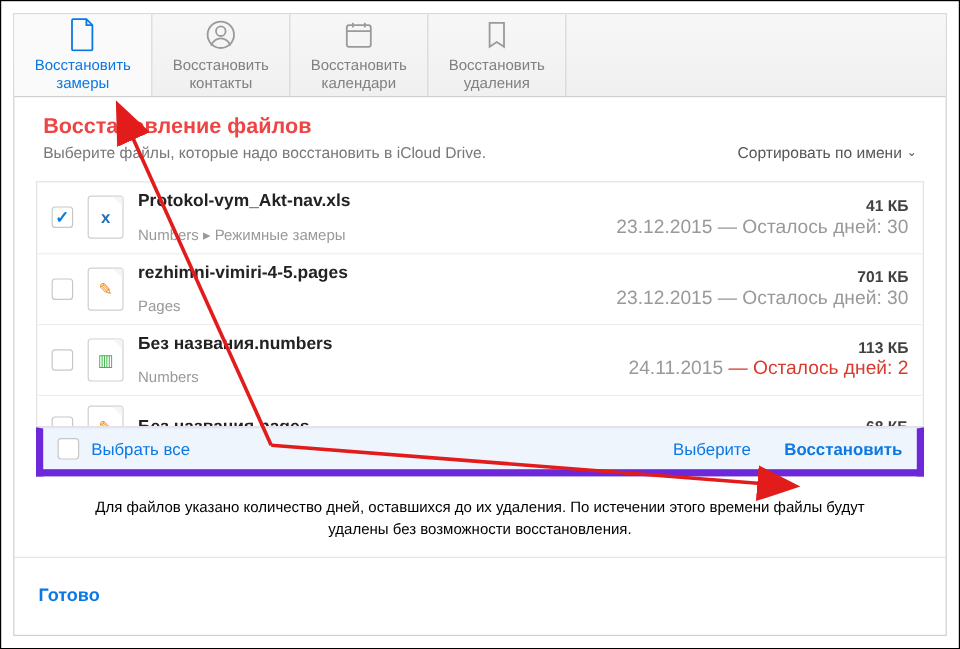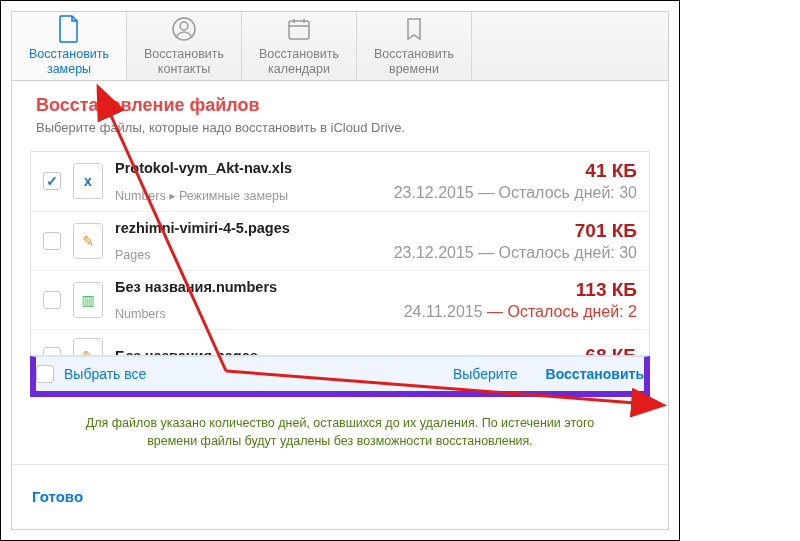--- a/index.html
+++ b/index.html
@@ -5,21 +5,21 @@
   * { box-sizing: border-box; margin: 0; padding: 0; }
   body {
     font-family: -apple-system, "Helvetica Neue", Arial, sans-serif;
     background: #fff;
     width: 800px;
     height: 541px;
     overflow: hidden;
     position: relative;
   }
   .frame {
-    width: 680px; height: 541px;
+    width: 800px; height: 541px;
     border: 1px solid #000;
     position: relative;
     background: #fff;
   }
   .inner {
     position: absolute;
     left: 10px; top: 10px; right: 10px; bottom: 10px;
     border: 1px solid #d0d0d0;
     display: flex;
     flex-direction: column;
@@ -101,38 +101,38 @@
     position:absolute; top:0; right:0;
     width:0;height:0;
     border-top:8px solid #f5f5f5;
     border-left:8px solid transparent;
   }
   .ficon .g { font-size:14px; }
   .fmain { flex:1; min-width:0; }
   .fname { font-weight:600; color:#222; font-size:14.5px; }
   .floc { color:#999; font-size:12.5px; margin-top:12px; }
   .fright { text-align:right; flex-shrink:0; }
-  .fsize { font-weight:600; color:#b91c1c; font-size:19px; }
+  .fsize { font-weight:600; color:#404040; font-size:13px; }
   .fmeta { color:#999; font-size:16px; margin-top:2px; }
   .fmeta .warn { color:#d93a2e;text-align:center; }
   .actionbar {
     display:flex; align-items:center;
     border: 6px solid #6d28d9;
     border-top: 1px solid #d6e4f5;
     background:#eef5fd;
     margin: 0 18px;
-    padding: 8px 0;
+    padding: 8px 12px;
     font-size:14px;
     gap:10px;
   }
   .actionbar .spacer { flex:1; }
   .link { color:#0b78e3; cursor:pointer; }
   .link.strong { font-weight:600; }
   .note {
-    color:#4d7c0f; font-size:12.5px; text-align:center;
+    color:#000000; font-size:12.5px; text-align:center;
     padding: 18px 60px 14px 60px; line-height:1.4;
   }
   .footer {
     border-top:1px solid #e5e5e5;
     padding: 23px 20px;
     margin-top:auto;
   }
   .footer .done { color:#0b78e3; font-weight:600; font-size:15px; cursor:pointer; }
   svg.arrows { position:absolute; left:0; top:0; pointer-events:none; }
   .chev { font-size:10px; }
@@ -177,28 +177,32 @@
         <span class="l1">Восстановить</span>
         <span class="l2">календари</span>
       </div>
       <div class="tab">
         <span class="icon">
           <svg width="26" height="26" viewBox="0 0 26 26">
               <path d="M7 3h12v20l-6-4-6 4V3z" fill="none" stroke="#9a9a9a" stroke-width="1.5"></path>
             </svg>
         </span>
         <span class="l1">Восстановить</span>
-        <span class="l2">времени</span>
+        <span class="l2">удаления</span>
       </div>
     </div>
 
     <div class="section">
       <div class="section-title">Восстановление файлов</div>
       <div class="sub-row">
         <div>Выберите файлы, которые надо восстановить в iCloud Drive.</div>
+        <div class="sort">
+          <span>Сортировать по имени</span>
+          <span class="chev">⌄</span>
+        </div>
       </div>
     </div>
 
     <div class="list">
       <div class="row">
         <div class="cb checked"></div>
         <div class="ficon">
             <span class="g" style="color:#1f6fb8;font-weight:bold;">x</span>
           </div>
         <div class="fmain">

